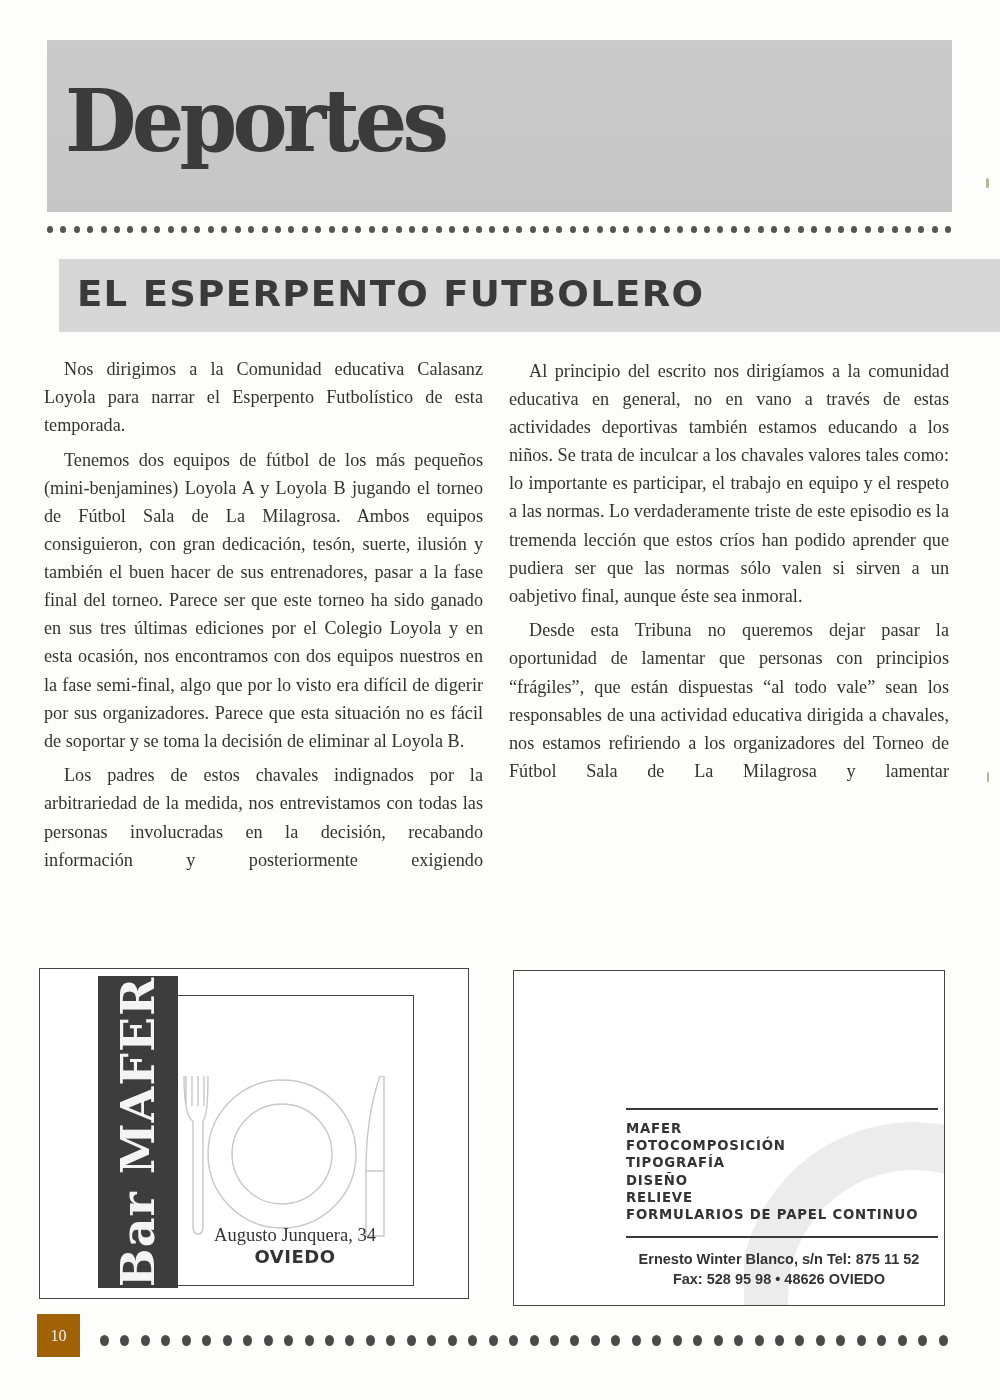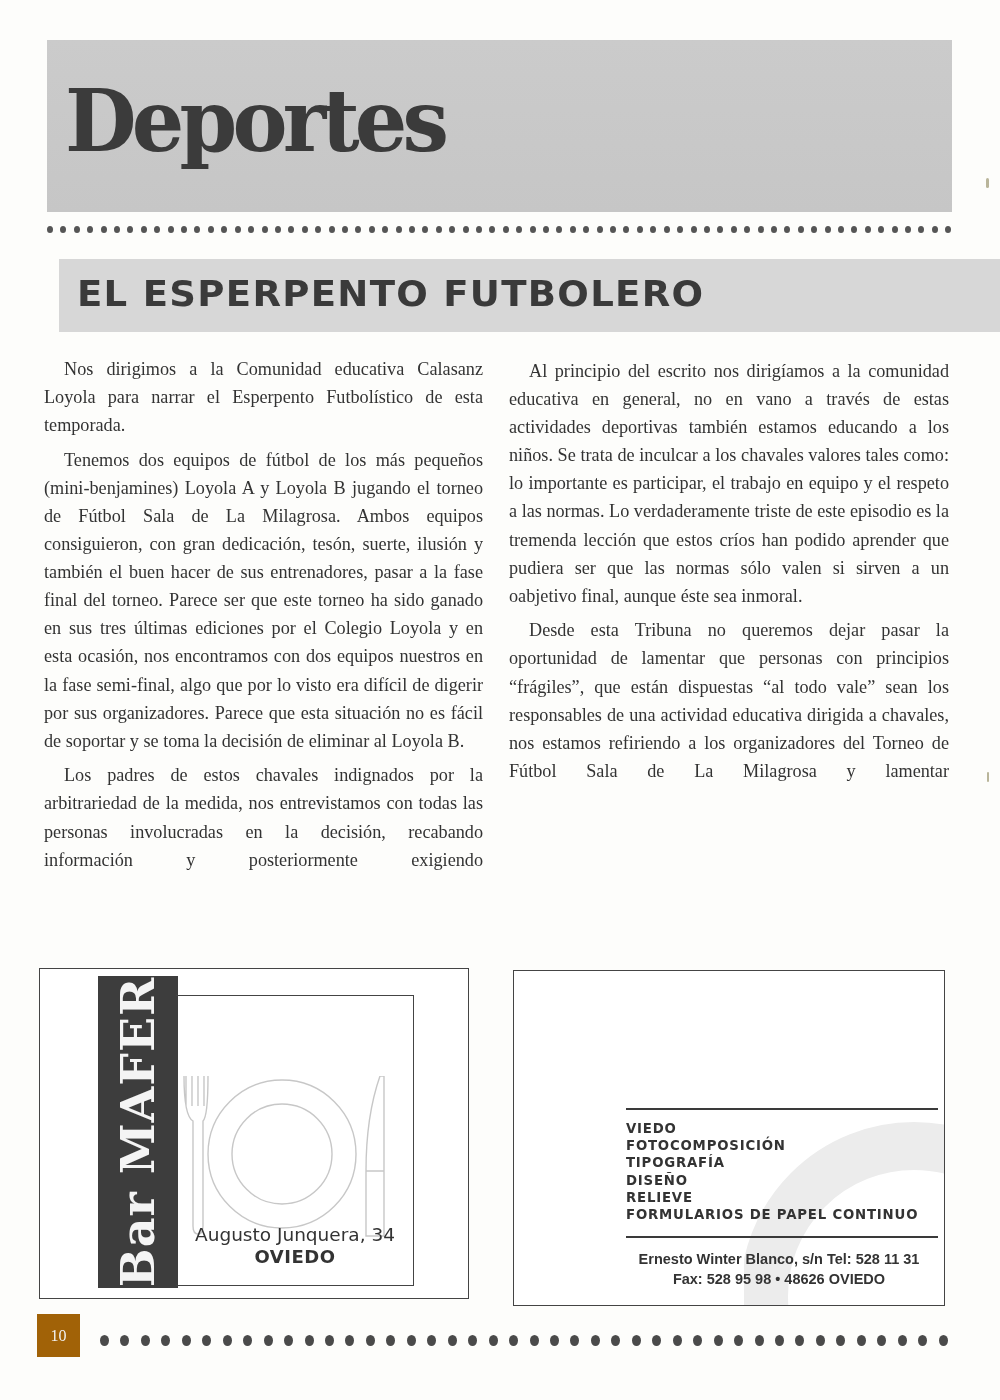--- a/index.html
+++ b/index.html
@@ -77,21 +77,21 @@
     font-size: 27px; line-height: 37px; color: #333;
     letter-spacing: -1.6px; transform: scaleX(0.86); transform-origin: left center;
     white-space: nowrap;
   }
   .bar-rule { height: 2px; background: #333; width: 200px; margin-left: 2px; }
   .bar-plate-art { position: absolute; left: 4px; top: 80px; opacity: 0.55; }
   .bar-address {
     position: absolute; left: 0; top: 228px; width: 238px; text-align: center;
     font-family: "DejaVu Sans", "Liberation Sans", sans-serif; color: #333;
   }
-  .bar-street { font-size: 18.5px; line-height: 22px; }
+  .bar-street { font-size: 18.5px; line-height: 22px; font-family: Liberation Serif, serif; }
   .bar-city { font-size: 18px; font-weight: bold; line-height: 22px; letter-spacing: 0.5px; }
 
   .gr-watermark { position: absolute; left: 230px; top: 135px; }
   .gr-logo { position: absolute; left: 80px; top: 12px; width: 320px; height: 118px; }
   .gr-logo-word {
     position: absolute; font-family: "DejaVu Sans", "Liberation Sans", sans-serif;
     font-weight: bold; color: #3a3a3a; font-style: italic; white-space: nowrap;
     transform: scaleX(0.92); transform-origin: left center;
   }
   .gr-word1 { left: 52px; top: 6px; font-size: 44px; letter-spacing: 1px; }
@@ -231,30 +231,30 @@
     </div>
   </div>
 </div>
 
 <div class="ad-box ad-graficas">
   <svg class="gr-watermark" width="300" height="260" viewBox="0 0 300 260">
     <circle cx="170" cy="190" r="150" fill="none" stroke="#ececec" stroke-width="48"></circle>
   </svg>
   <div class="gr-rule gr-rule-1"></div>
   <div class="gr-services">
-    <div class="gr-service">VIEDO</div>
+    <div class="gr-service">MAFER</div>
     <div class="gr-service">FOTOCOMPOSICIÓN</div>
     <div class="gr-service">TIPOGRAFÍA</div>
     <div class="gr-service">DISEÑO</div>
     <div class="gr-service">RELIEVE</div>
     <div class="gr-service">FORMULARIOS DE PAPEL CONTINUO</div>
   </div>
   <div class="gr-rule gr-rule-2"></div>
   <div class="gr-contact">
-    <div>Ernesto Winter Blanco, s/n Tel: 528 11 31</div>
+    <div>Ernesto Winter Blanco, s/n Tel: 875 11 52</div>
     <div>Fax: 528 95 98 • 48626 OVIEDO</div>
   </div>
 </div>
 
 <div class="page-number">10</div>
 <div class="dot-row dots-bottom" id="dots-bottom">
     <span class="dot"></span>
     <span class="dot"></span>
     <span class="dot"></span>
     <span class="dot"></span>

